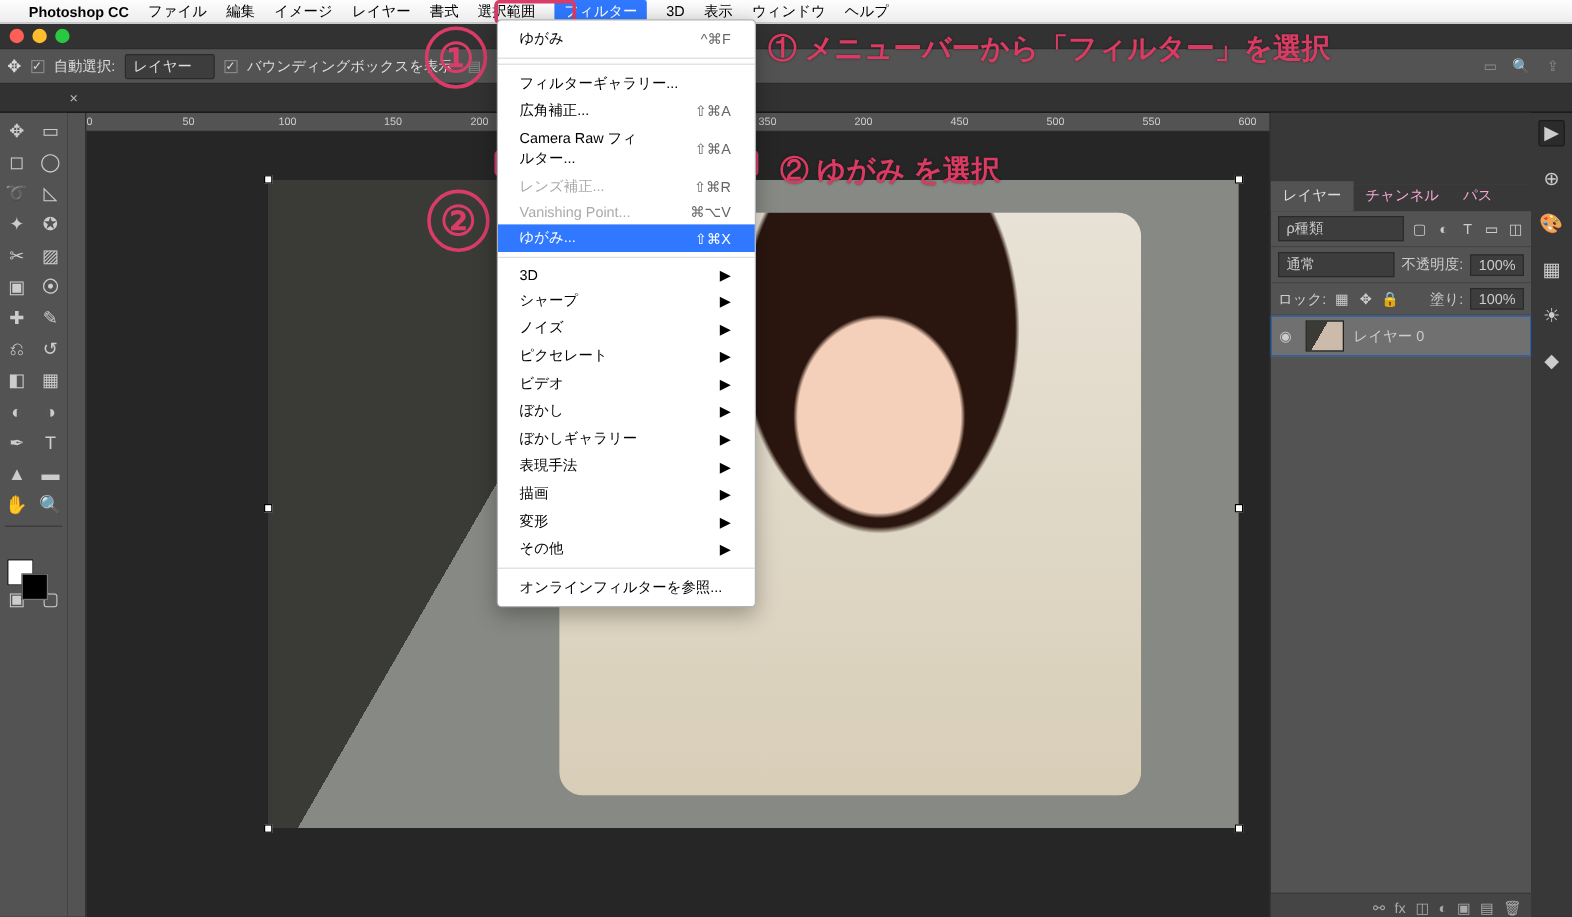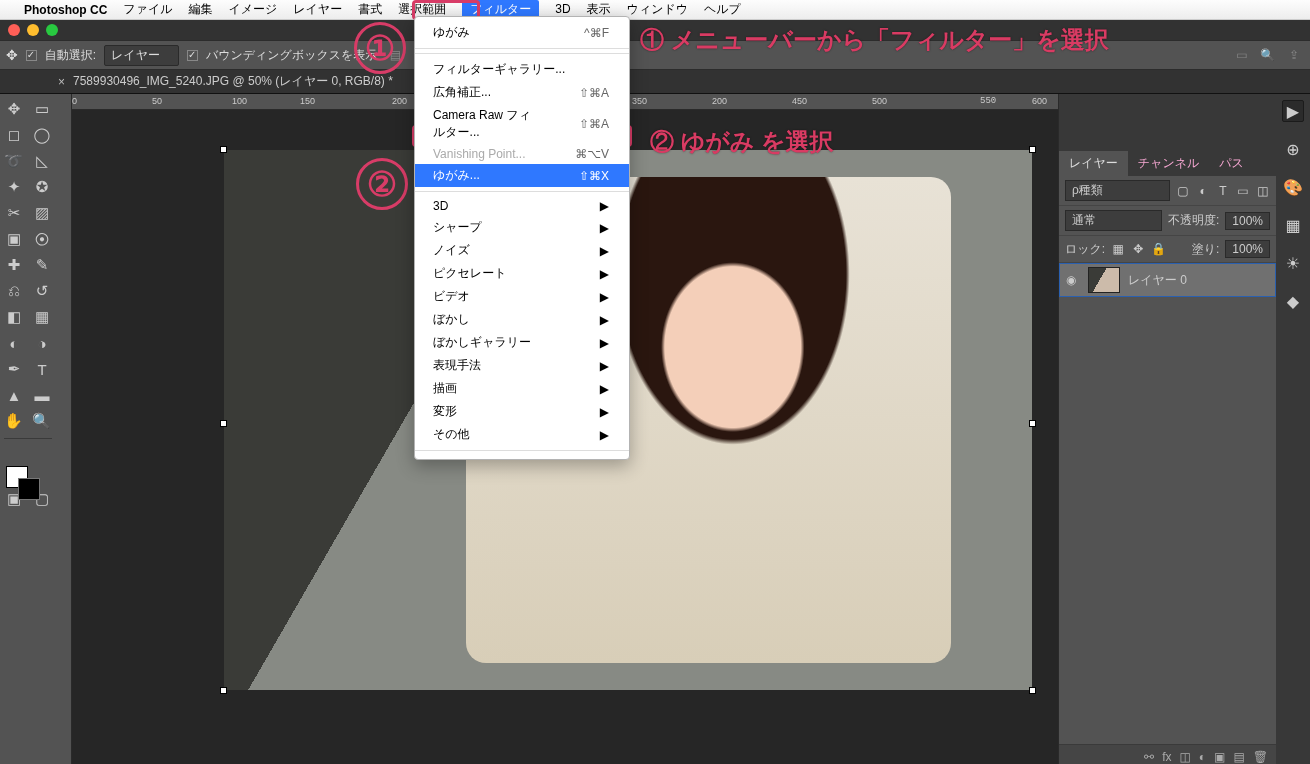--- a/index.html
+++ b/index.html
@@ -117,21 +117,20 @@
   <div class="icon-btn">☰</div>
   <div class="options-right">
     <div class="icon-btn">▭</div>
     <div class="icon-btn">🔍</div>
     <div class="icon-btn">⇪</div>
   </div>
 </div>
 
 <div class="doc-tab-bar">
   <span class="close-x">×</span>
-  <span>7589930496_IMG_5240.JPG @ 50% (レイヤー 0, RGB/8) *</span>
 </div>
 
 <div class="workspace">
 
   <div class="left-tools">
     <div class="tool">✥</div>
     <div class="tool">▭</div>
     <div class="tool">◻</div>
     <div class="tool">◯</div>
     <div class="tool">➰</div>
@@ -164,29 +163,29 @@
     <div class="tool">▣</div>
     <div class="tool">▢</div>
   </div>
 
   <div class="canvas-area">
     <div class="ruler-v"></div>
     <div class="ruler-h">
         <div class="tick" style="left: 0px;">0</div>
         <div class="tick" style="left: 80px;">50</div>
         <div class="tick" style="left: 160px;">100</div>
-        <div class="tick" style="left: 228px;">150</div>
+        <div class="tick" style="left: 248px;">150</div>
         <div class="tick" style="left: 320px;">200</div>
         <div class="tick" style="left: 400px;">250</div>
         <div class="tick" style="left: 480px;">300</div>
         <div class="tick" style="left: 560px;">350</div>
         <div class="tick" style="left: 640px;">200</div>
         <div class="tick" style="left: 720px;">450</div>
         <div class="tick" style="left: 800px;">500</div>
-        <div class="tick" style="left: 908px; font-family: Liberation Mono, monospace;">550</div>
+        <div class="tick" style="left: 880px;">550</div>
         <div class="tick" style="left: 960px;">600</div>
       </div>
     <div class="canvas-frame">
       <div class="canvas-img"></div>
       <div class="handle h-tl"></div>
       <div class="handle h-tr"></div>
       <div class="handle h-bl"></div>
       <div class="handle h-br"></div>
       <div class="handle h-ml"></div>
       <div class="handle h-mr"></div>
@@ -261,20 +260,24 @@
     </div>
     <div class="mi">
       <span>広角補正...</span>
       <span class="sc">⇧⌘A</span>
     </div>
     <div class="mi">
       <span>Camera Raw フィルター...</span>
       <span class="sc">⇧⌘A</span>
     </div>
     <div class="mi disabled">
+      <span>レンズ補正...</span>
+      <span class="sc">⇧⌘R</span>
+    </div>
+    <div class="mi disabled">
       <span>Vanishing Point...</span>
       <span class="sc">⌘⌥V</span>
     </div>
     <div class="mi hl">
       <span>ゆがみ...</span>
       <span class="sc">⇧⌘X</span>
     </div>
     <hr>
     <div class="mi">
       <span>3D</span>
@@ -314,20 +317,23 @@
     </div>
     <div class="mi">
       <span>変形</span>
       <span class="arrow">▶</span>
     </div>
     <div class="mi">
       <span>その他</span>
       <span class="arrow">▶</span>
     </div>
     <hr>
+    <div class="mi">
+      <span>オンラインフィルターを参照...</span>
+    </div>
   </div>
 
 <div class="red-box" style="left:412px; top:0px; width:68px; height:20px;"></div>
 <div class="red-box" style="left:412px; top:125px; width:220px; height:22px;"></div>
 <div class="num-badge" style="left:354px; top:22px;">①</div>
 <div class="num-badge" style="left:356px; top:158px;">②</div>
 <div class="anno-text" style="left:640px; top:24px;">① メニューバーから「フィルター」を選択</div>
 <div class="anno-text" style="left:650px; top:126px;">② ゆがみ を選択</div>
 
 </body></html>

